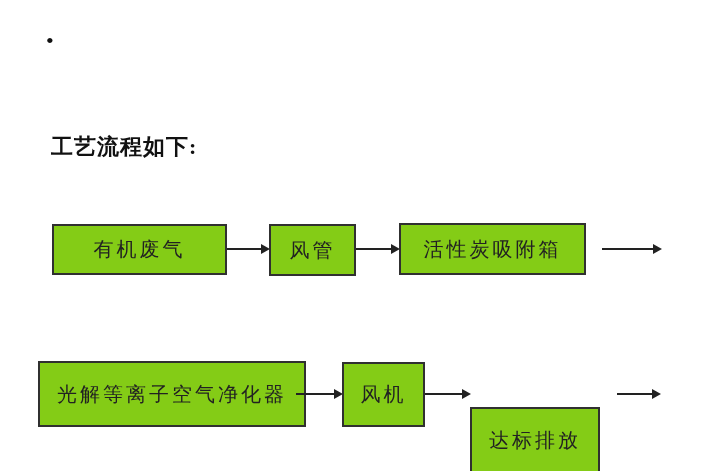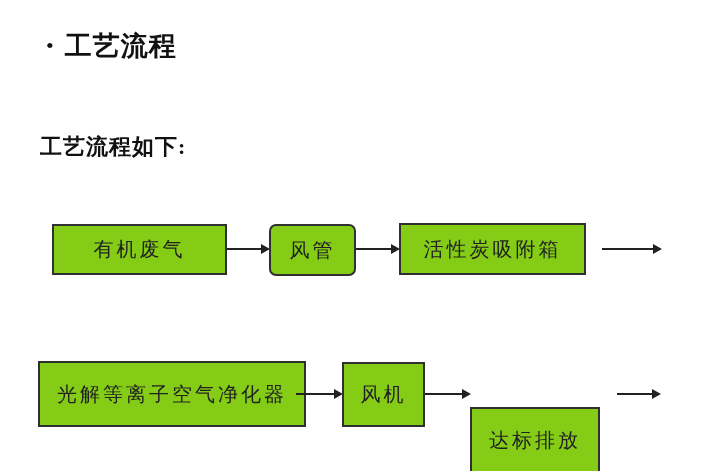--- a/index.html
+++ b/index.html
@@ -35,21 +35,21 @@
     font-size: 27px;
     line-height: 32px;
     font-weight: bold;
     letter-spacing: 1px;
     color: #111111;
   }
 
   
   .subtitle {
     position: absolute;
-    left: 40px;
+    left: 51px;
     top: 132px;
     font-size: 22px;
     line-height: 30px;
     font-weight: bold;
     letter-spacing: 1px;
     color: #111111;
   }
 
   
   .fbox {
@@ -59,21 +59,21 @@
     background: #84cc16;
     display: flex;
     align-items: center;
     justify-content: center;
     font-size: 20px;
     letter-spacing: 3px;
     color: #222222;
     white-space: nowrap;
   }
   .b1 { left: 52px;  top: 224px; width: 175px; height: 51px; }
-  .b2 { left: 269px; top: 224px; width: 87px;  height: 52px; border-radius: 7px; }
+  .b2 { left: 269px; top: 224px; width: 87px;  height: 52px; }
   .b3 { left: 399px; top: 223px; width: 187px; height: 52px; }
   .b4 { left: 38px;  top: 361px; width: 268px; height: 66px; }
   .b5 { left: 342px; top: 362px; width: 83px;  height: 65px; }
   .b6 { left: 470px; top: 361px; width: 130px; height: 66px; margin-top: 46px; }
 
   
   .arrow {
     position: absolute;
     height: 2px;
     background: #222222;
@@ -95,21 +95,20 @@
   .a5 { left: 425px; top: 393px; width: 38px; }
   .a6 { left: 617px; top: 393px; width: 36px; }
 </style>
 </head>
 <body>
 
 <div class="slide">
 
   <div class="title-row">
     <span class="bullet">•</span>
-    <span class="title-text">工艺流程</span>
   </div>
 
   <div class="subtitle">工艺流程如下:</div>
 
   <div>
 
     <div class="fbox b1">有机废气</div>
     <div class="arrow a1">
       <span class="ahead"></span>
     </div>

